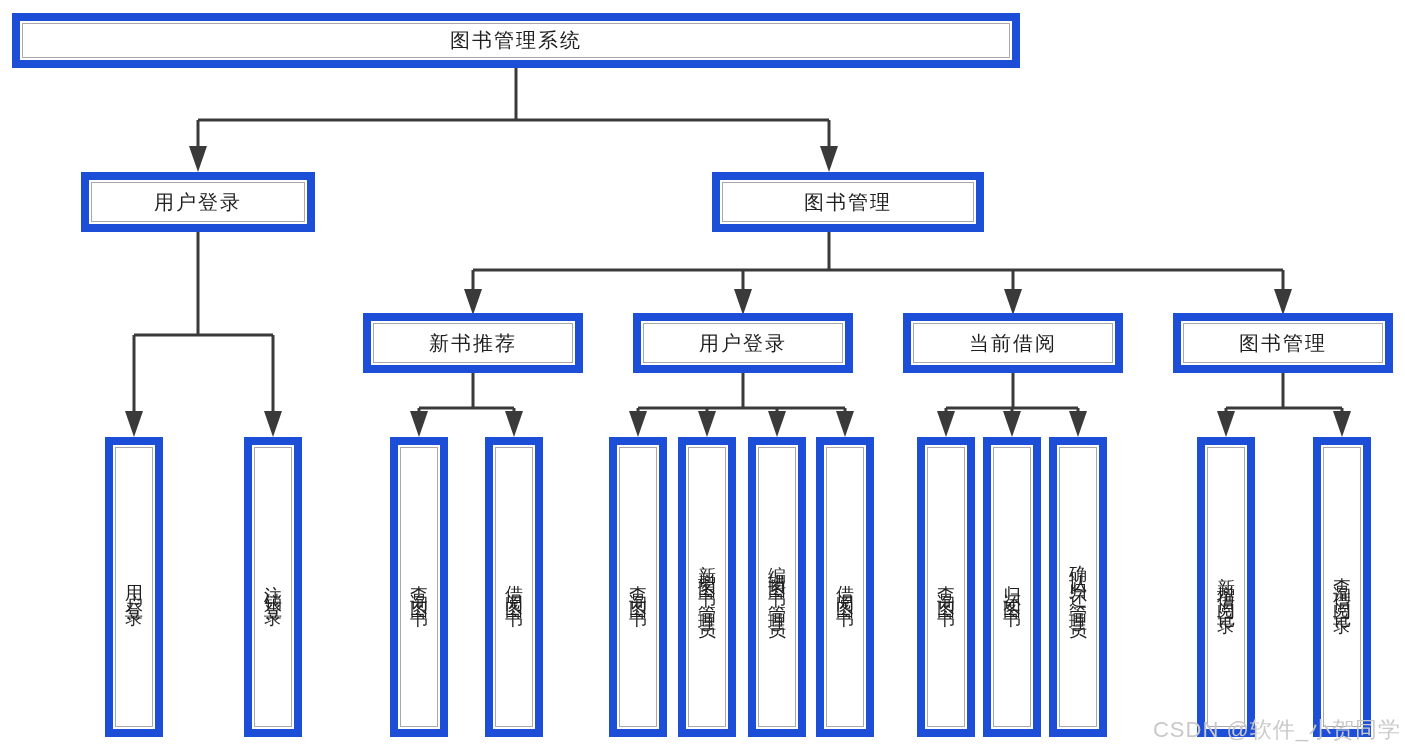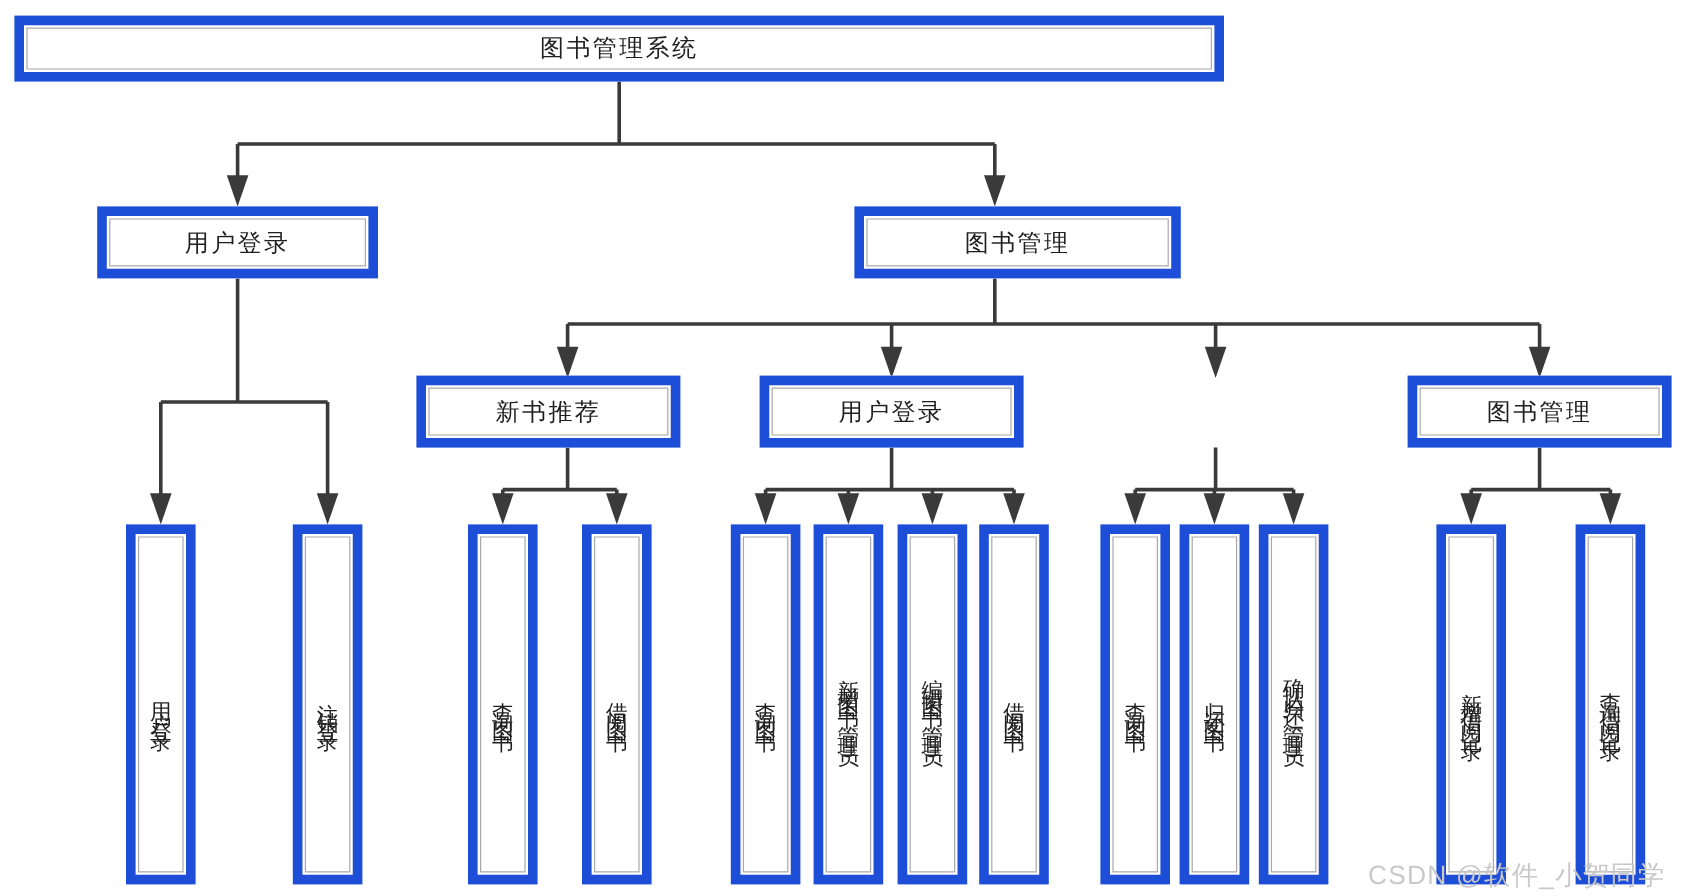--- a/index.html
+++ b/index.html
@@ -34,21 +34,21 @@
     z-index: 1;
   }
   .hnode {
     font-size: 20px;
     letter-spacing: 2px;
   }
   .root  { left: 12px;  top: 13px;  width: 1008px; height: 55px; }
   .l2a   { left: 81px;  top: 172px; width: 234px;  height: 60px; }
   .l2b   { left: 712px; top: 172px; width: 272px;  height: 60px; }
   .l3    { top: 313px; width: 220px; height: 60px; }
-  .l3a   { left: 347px; }
+  .l3a   { left: 363px; }
   .l3b   { left: 633px; }
   .l3c   { left: 903px; }
   .l3d   { left: 1173px; }
   .leaf {
     top: 437px;
     width: 58px;
     height: 300px;
     writing-mode: vertical-rl;
     text-orientation: mixed;
     font-size: 18px;
@@ -63,21 +63,21 @@
   .lf6  { left: 678px; }
   .lf7  { left: 748px; }
   .lf8  { left: 816px; }
   .lf9  { left: 917px; }
   .lf10 { left: 983px; }
   .lf11 { left: 1049px; }
   .lf12 { left: 1197px; }
   .lf13 { left: 1313px; }
   .watermark {
     position: absolute;
-    right: 17px;
+    right: 4px;
     bottom: 2px;
     font-size: 22px;
     color: #c9c9c9;
     letter-spacing: 1px;
     z-index: 3;
     white-space: nowrap;
   }
 </style>
 </head>
 <body>
@@ -117,20 +117,21 @@
     </g>
   </svg>
 
   <div class="node hnode root">图书管理系统</div>
 
   <div class="node hnode l2a">用户登录</div>
   <div class="node hnode l2b">图书管理</div>
 
   <div class="node hnode l3 l3a">新书推荐</div>
   <div class="node hnode l3 l3b">用户登录</div>
+  <div class="node hnode l3 l3c">当前借阅</div>
   <div class="node hnode l3 l3d">图书管理</div>
 
   <div class="node leaf lf1">用户登录</div>
   <div class="node leaf lf2">注销登录</div>
 
   <div class="node leaf lf3">查询图书</div>
   <div class="node leaf lf4">借阅图书</div>
 
   <div class="node leaf lf5">查询图书</div>
   <div class="node leaf lf6">新增图书（管理员）</div>

